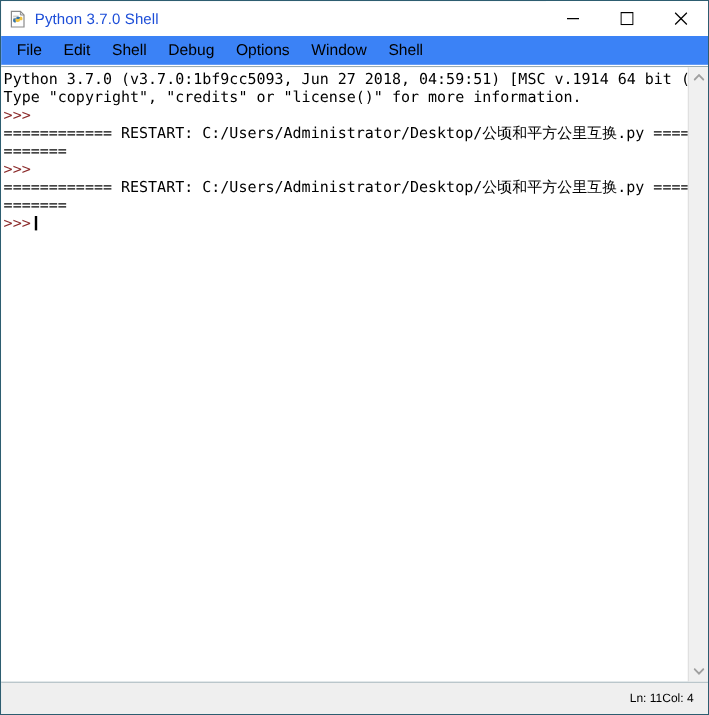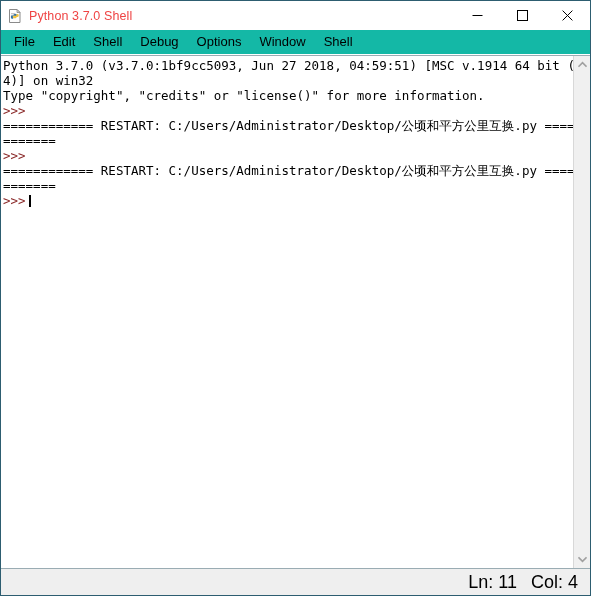--- a/index.html
+++ b/index.html
@@ -40,21 +40,21 @@
   #app-icon {
     width: 16px; height: 16px;
     margin-left: 6px;
     margin-right: 6px;
     flex: 0 0 auto;
     position: relative;
   }
   #title-text {
     font-family: "Liberation Sans", sans-serif;
     font-size: 12.5px;
-    color: #ef4444;
+    color: #1d4ed8;
     white-space: nowrap;
     letter-spacing: 0.1px;
   }
   #winbtns {
     position: absolute;
     right: 0; top: 0;
     height: 29px;
     display: flex;
     align-items: stretch;
   }
@@ -64,21 +64,21 @@
     align-items: center;
     justify-content: center;
     background: #ffffff;
   }
   .winbtn svg { display: block; }
 
   
   #menubar {
     height: 24px;
     min-height: 24px;
-    background: #14b8a6;
+    background: #3b82f6;
     display: flex;
     align-items: center;
     padding-left: 4px;
     border-bottom: 1px solid #ffffff;
   }
   .menu-item {
     font-family: "Liberation Sans", sans-serif;
     font-size: 13px;
     color: #000000;
     padding: 2px 9px 3px 9px;
@@ -161,23 +161,22 @@
     min-height: 26px;
     background: #efefef;
     display: flex;
     align-items: center;
     justify-content: flex-end;
     padding-right: 12px;
     box-sizing: border-box;
   }
   .status-text {
     font-family: "Liberation Sans", sans-serif;
-    font-size: 18px;
+    font-size: 10px;
     color: #000000;
-    margin-left: 14px;
     white-space: nowrap;
   }
 </style>
 </head>
 <body>
 
 <div id="window">
 
   <div id="titlebar">
 
@@ -229,21 +228,20 @@
     <div class="menu-item">Options</div>
     <div class="menu-item">Window</div>
     <div class="menu-item">Shell</div>
   </div>
 
   <div id="bodyarea">
 
     <div id="textarea">
 
     <div class="line normal">Python 3.7.0 (v3.7.0:1bf9cc5093, Jun 27 2018, 04:59:51) [MSC v.1914 64 bit (AMD6</div>
-        <div class="line normal">4)] on win32</div>
         <div class="line normal">Type "copyright", "credits" or "license()" for more information.</div>
         <div class="line prompt">&gt;&gt;&gt;</div>
         <div class="line restart">============ RESTART: C:/Users/Administrator/Desktop/公顷和平方公里互换.py =====</div>
         <div class="line restart">=======</div>
         <div class="line prompt">&gt;&gt;&gt;</div>
         <div class="line restart">============ RESTART: C:/Users/Administrator/Desktop/公顷和平方公里互换.py =====</div>
         <div class="line restart">=======</div>
         <div class="line prompt">&gt;&gt;&gt;<span class="cursor"></span></div>
       </div>
 

